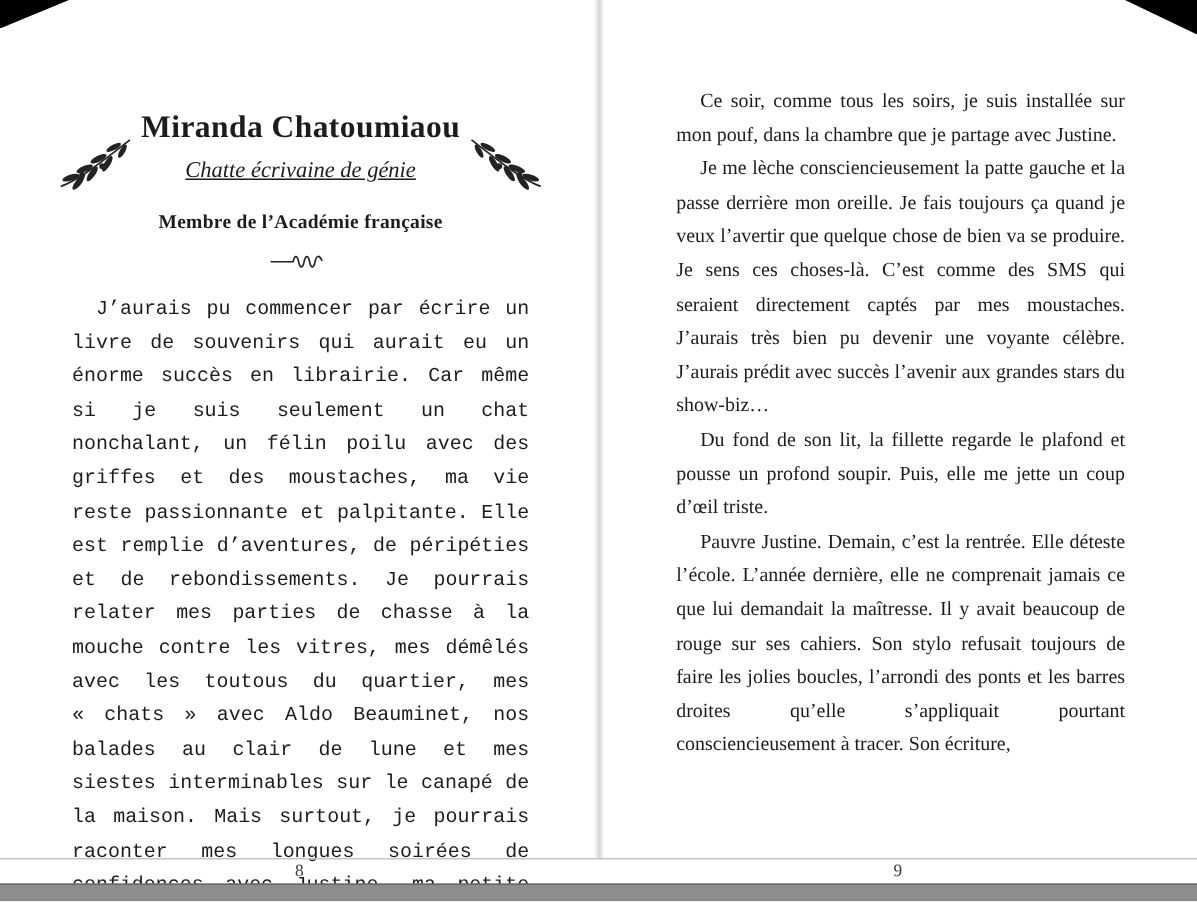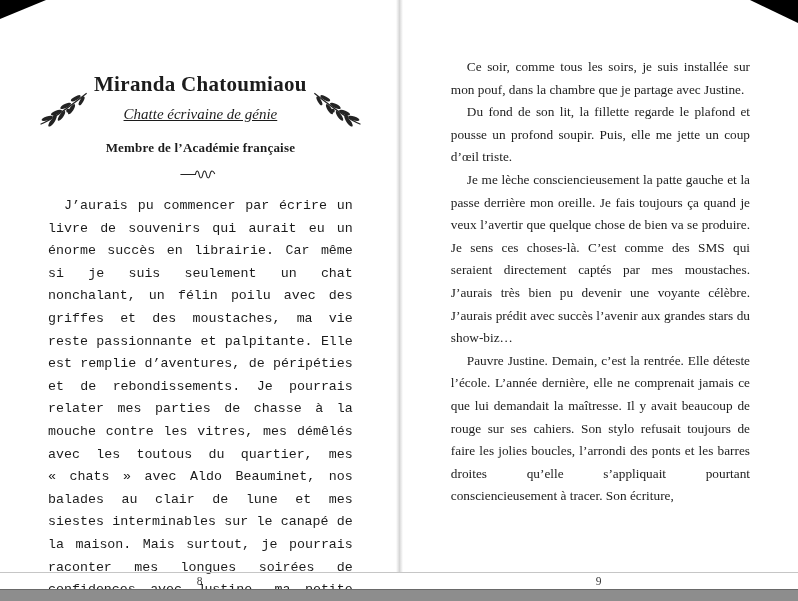--- a/index.html
+++ b/index.html
@@ -170,22 +170,22 @@
         </div>
       </div>
       <div class="body-text">
         <p>J’aurais pu commencer par écrire un livre de souvenirs qui aurait eu un énorme succès en librairie. Car même si je suis seulement un chat nonchalant, un félin poilu avec des griffes et des moustaches, ma vie reste passionnante et palpitante. Elle est remplie d’aventures, de péripéties et de rebondissements. Je pourrais relater mes parties de chasse à la mouche contre les vitres, mes démêlés avec les toutous du quartier, mes «&nbsp;chats&nbsp;» avec Aldo Beauminet, nos balades au clair de lune et mes siestes interminables sur le canapé de la maison. Mais surtout, je pourrais raconter mes longues soirées de confidences avec Justine, ma petite maîtresse adorée…</p>
       </div>
     </div>
 
     <div class="page page-right">
       <div>
         <p>Ce soir, comme tous les soirs, je suis installée sur mon pouf, dans la chambre que je partage avec Justine.</p>
+        <p>Je me lèche consciencieusement la patte gauche et la passe derrière mon oreille. Je fais toujours ça quand je veux l’avertir que quelque chose de bien va se produire. Je sens ces choses-là. C’est comme des SMS qui seraient directement captés par mes moustaches. J’aurais très bien pu devenir une voyante célèbre. J’aurais prédit avec succès l’avenir aux grandes stars du show-biz…</p>
         <p>Du fond de son lit, la fillette regarde le plafond et pousse un profond soupir. Puis, elle me jette un coup d’œil triste.</p>
-        <p>Je me lèche consciencieusement la patte gauche et la passe derrière mon oreille. Je fais toujours ça quand je veux l’avertir que quelque chose de bien va se produire. Je sens ces choses-là. C’est comme des SMS qui seraient directement captés par mes moustaches. J’aurais très bien pu devenir une voyante célèbre. J’aurais prédit avec succès l’avenir aux grandes stars du show-biz…</p>
         <p>Pauvre Justine. Demain, c’est la rentrée. Elle déteste l’école. L’année dernière, elle ne comprenait jamais ce que lui demandait la maîtresse. Il y avait beaucoup de rouge sur ses cahiers. Son stylo refusait toujours de faire les jolies boucles, l’arrondi des ponts et les barres droites qu’elle s’appliquait pourtant consciencieusement à tracer. Son écriture,</p>
       </div>
     </div>
 
   </div>
 
   <div class="gutter"></div>
 
   <div class="corner corner-left"></div>
   <div class="corner corner-right"></div>

